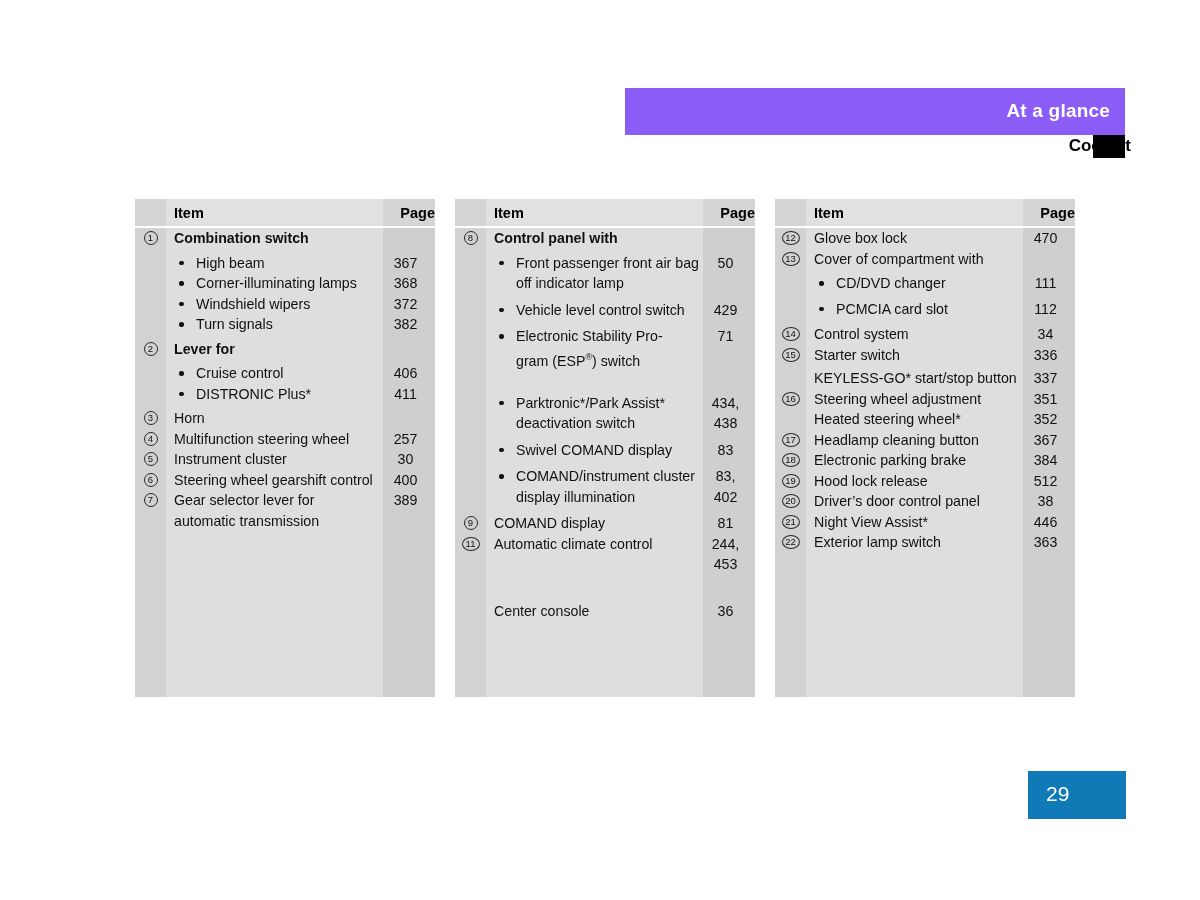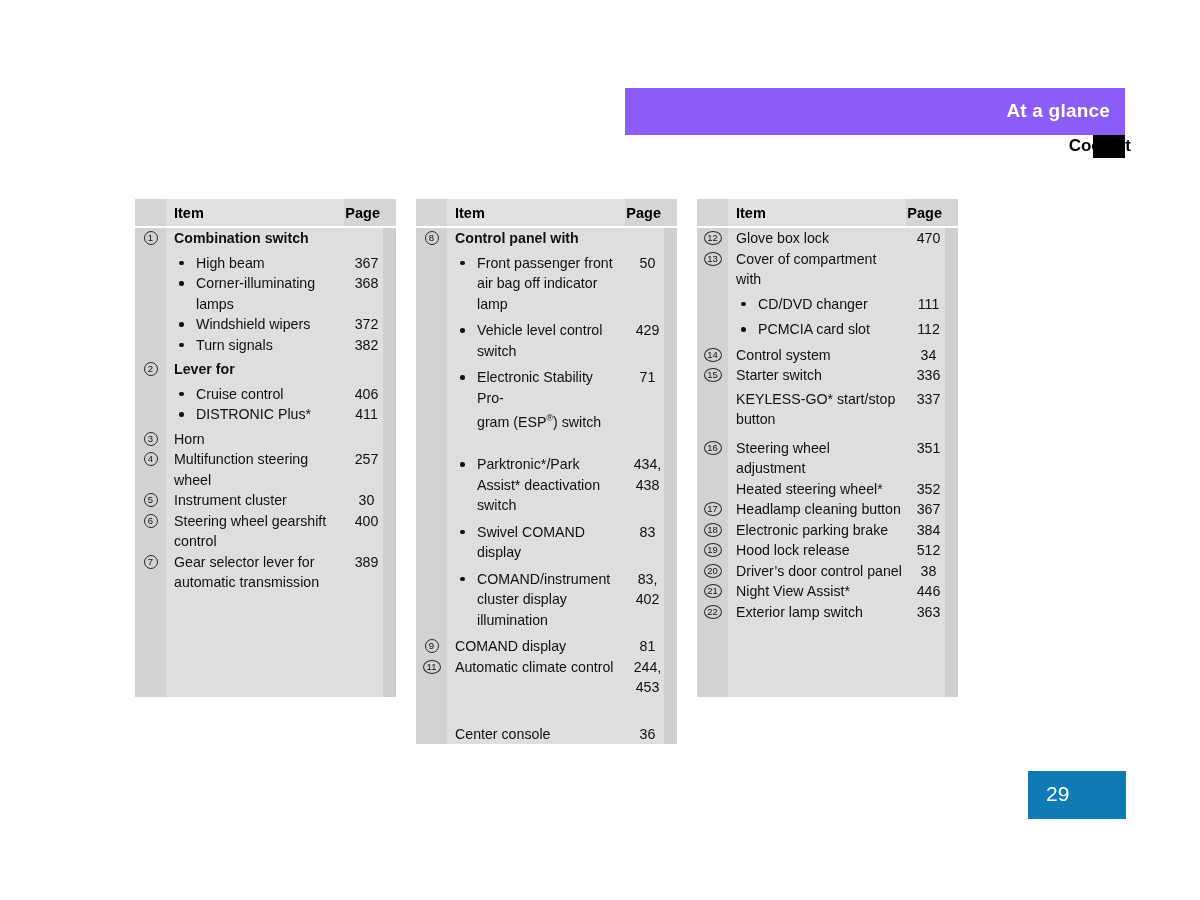--- a/index.html
+++ b/index.html
@@ -50,21 +50,21 @@
 
   
   .tables {
     position: absolute;
     left: 135px; top: 199px;
     width: 940px;
     display: flex;
     gap: 20px;
   }
   .tbl {
-    width: 261px;
+    width: 300px;
     position: relative;
   }
 
   .thead {
     display: flex;
     height: 27px;
     background: #e1e1e1;
   }
   .thead .th-num {
     width: 31px;
@@ -82,21 +82,21 @@
   }
   .thead .th-page {
     width: 52px;
     background: #d5d5d5;
     font-size: 14.5px;
     font-weight: bold;
     color: #000;
     display: flex;
     align-items: center;
     justify-content: flex-end;
-    padding-right: 16px;
+    padding-right: 0;
   }
   .hgap { height: 2px; background: #ffffff; }
 
   .tbody {
     display: flex;
     background: #dedede;
     min-height: 469px;
   }
 
   .row {
@@ -393,21 +393,21 @@
                 <span class="cnum wide">15</span>
               </div>
               <div class="cell-item">Starter switch</div>
               <div class="cell-page">336</div>
             </div>
             <div class="row plain" style="margin-top: 3px;">
               <div class="cell-num"></div>
               <div class="cell-item">KEYLESS-GO* start/stop button</div>
               <div class="cell-page">337</div>
             </div>
-            <div class="row plain" style="margin-top: 8px;">
+            <div class="row plain" style="margin-top: 0;">
               <div class="cell-num">
                 <span class="cnum wide">16</span>
               </div>
               <div class="cell-item">Steering wheel adjustment</div>
               <div class="cell-page">351</div>
             </div>
             <div class="row plain">
               <div class="cell-num"></div>
               <div class="cell-item">Heated steering wheel*</div>
               <div class="cell-page">352</div>

